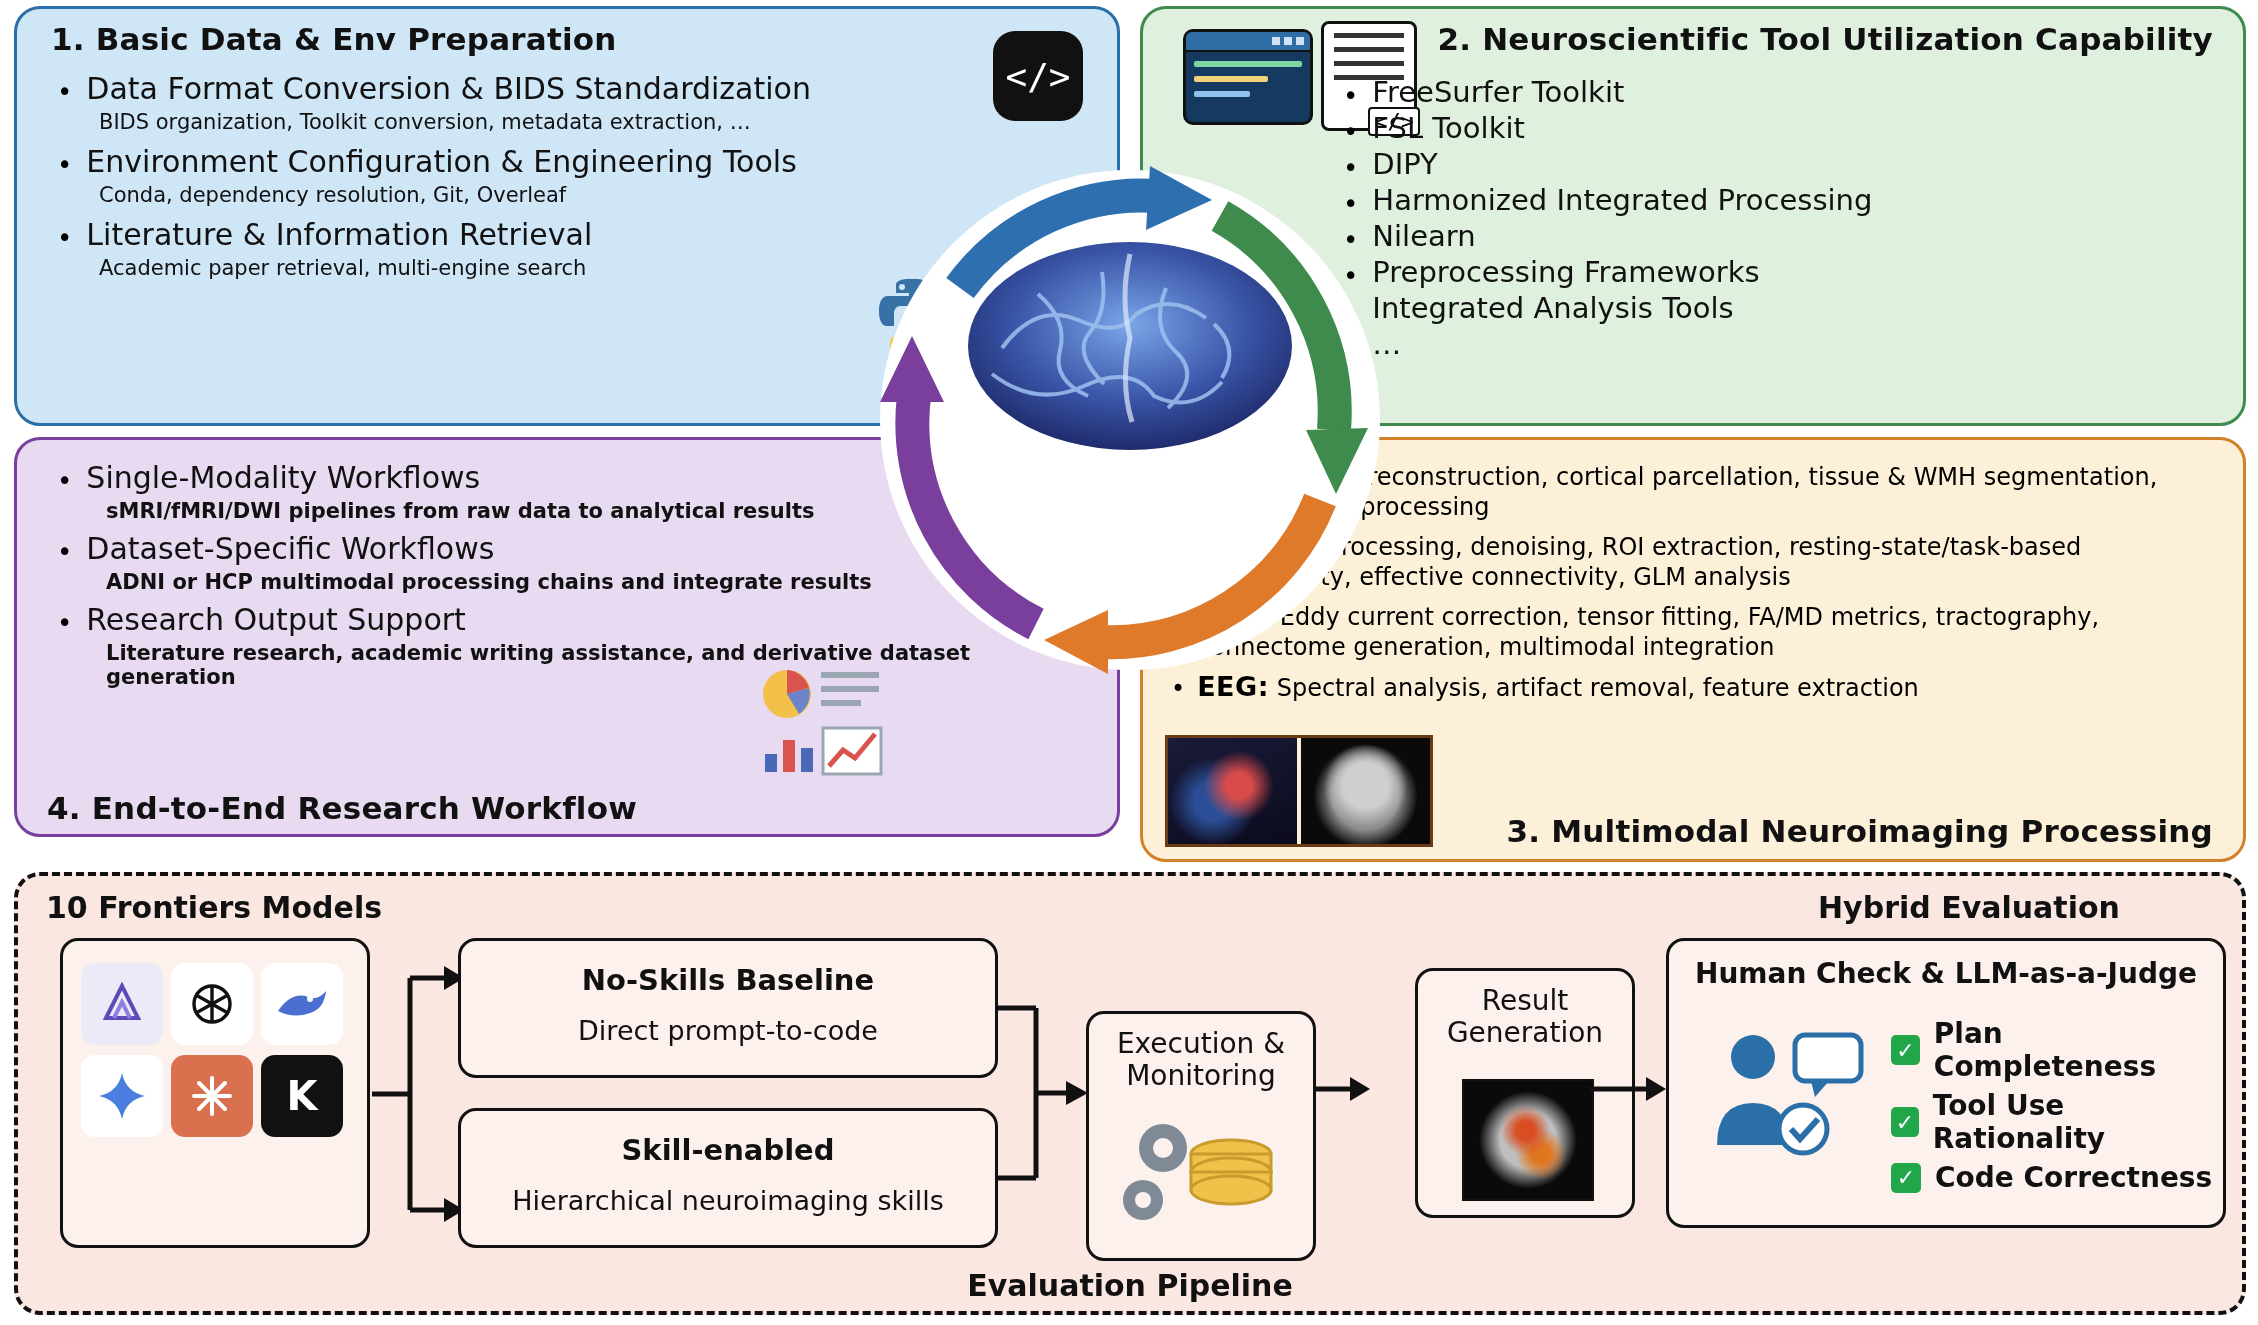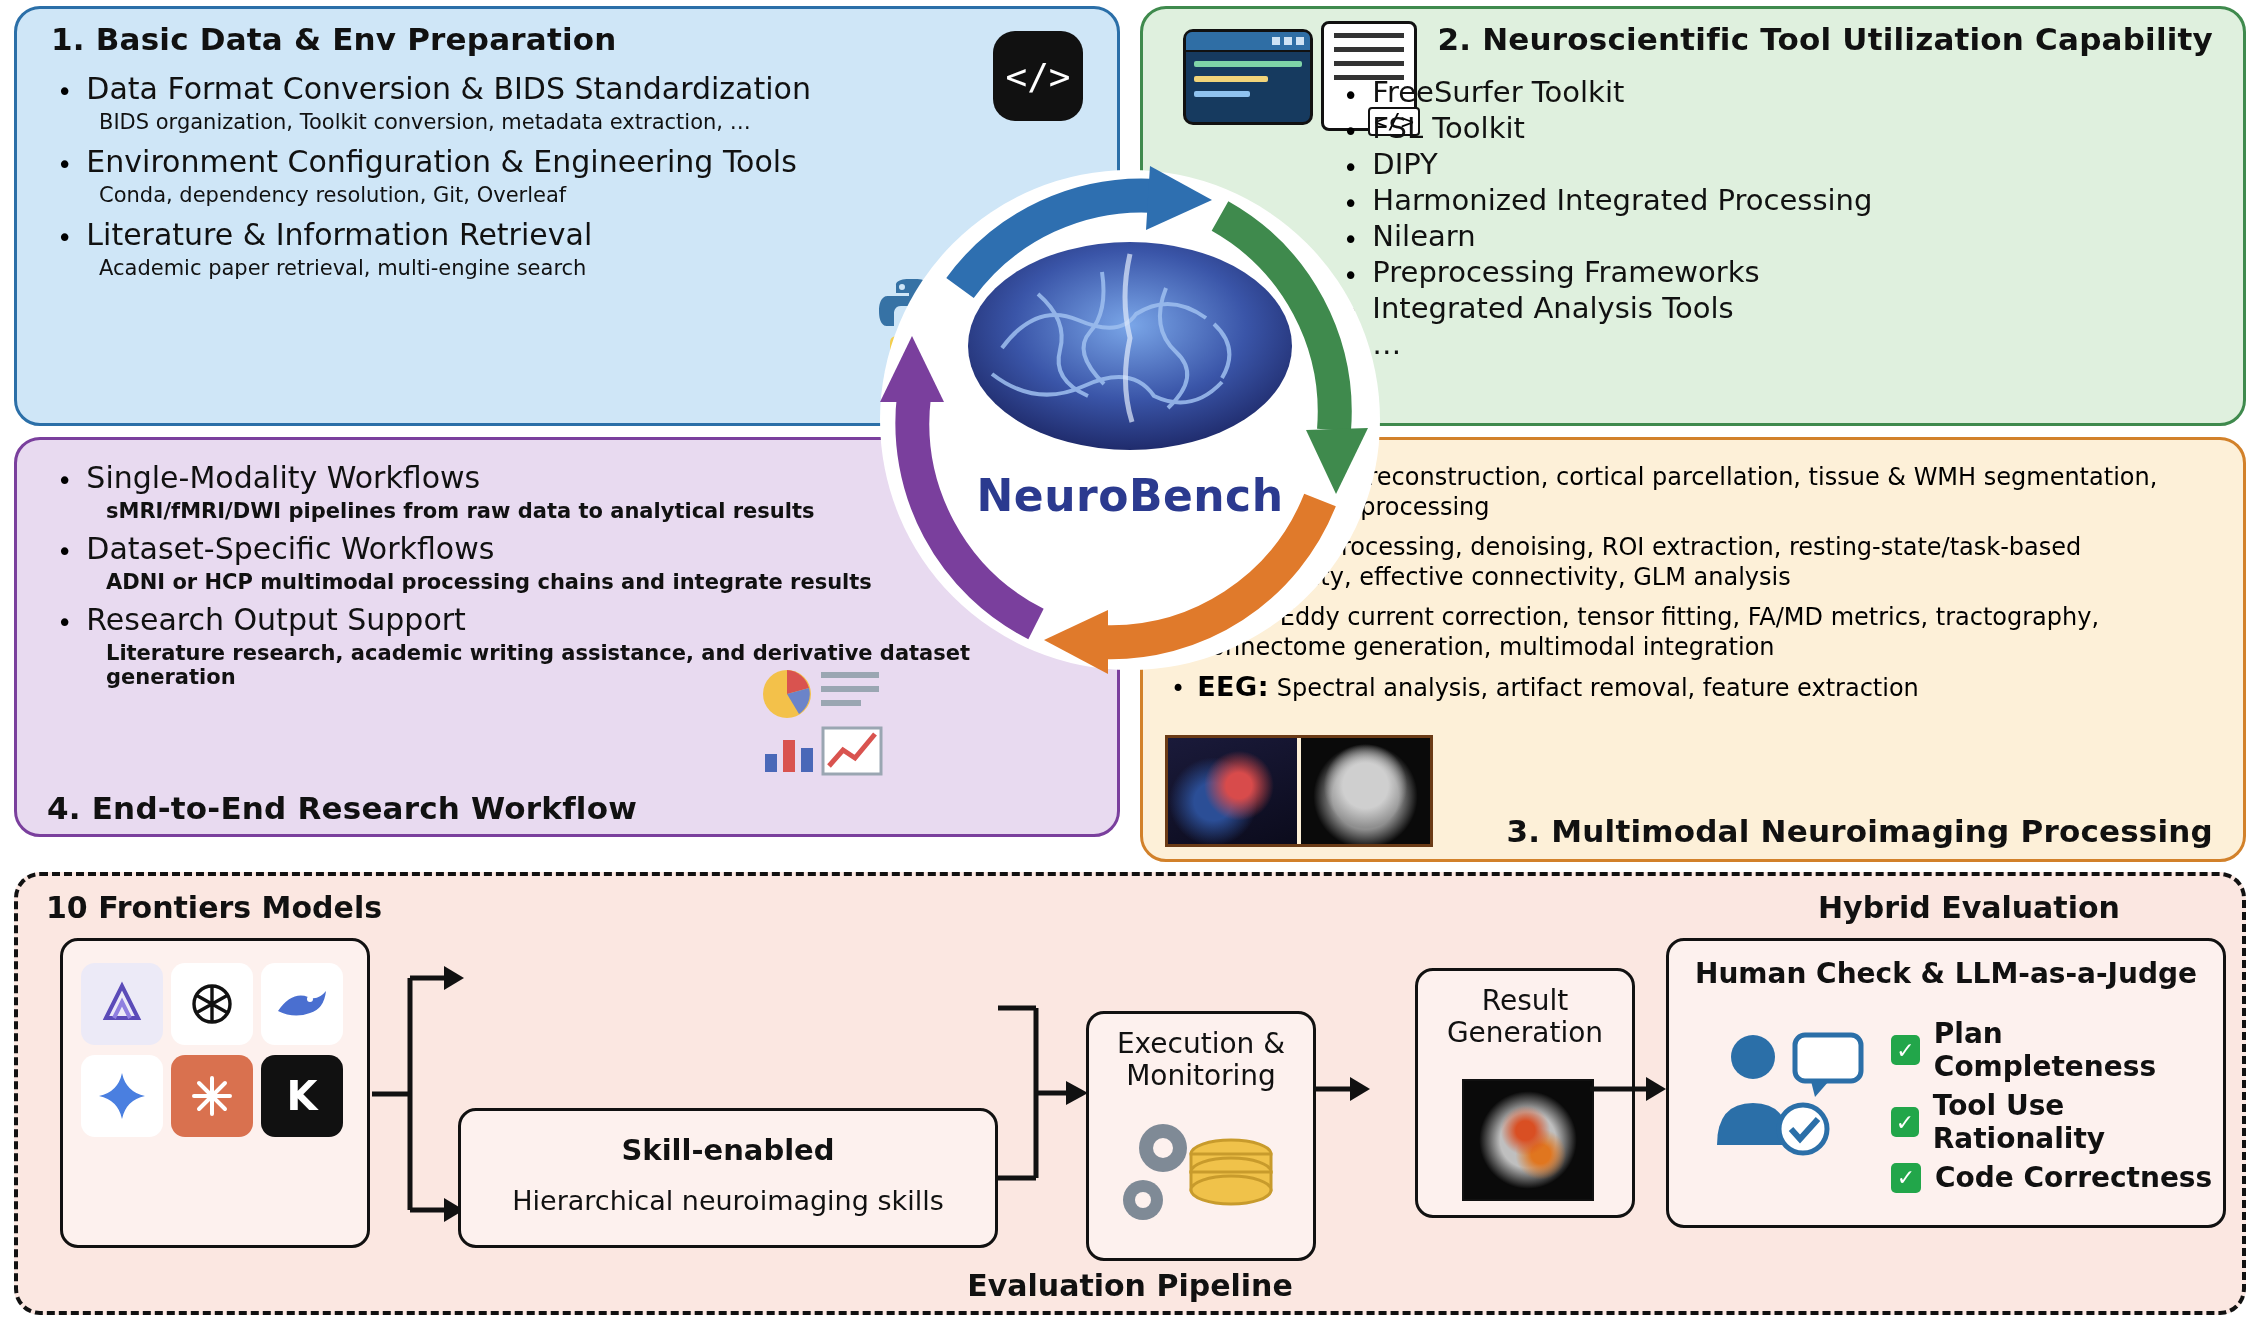--- a/index.html
+++ b/index.html
@@ -483,21 +483,20 @@
           <path d="M40 146 q44 34 92 12 t70 10 q38 18 68-14"></path>
           <path d="M86 66 q30 26 22 56 t28 46"></path>
           <path d="M214 60 q-16 40 10 64 t-8 56"></path>
           <path d="M150 44 q6 40 -12 60 t14 52"></path>
           <path d="M262 96 q26 24 8 54"></path>
         </g>
         <path d="M178 26 q-10 44 0 84 q-10 46 2 84" stroke="#dfe9fb" stroke-width="5" fill="none" opacity=".7"></path>
       </svg>
     </div>
 
-    <div class="brand">NeuroBench</div>
   </div>
 
   <div id="pipeline">
     <div class="ttl" id="models-title">10 Frontiers Models</div>
     <div class="ttl" id="hybrid-title">Hybrid Evaluation</div>
     <div class="ttl" id="pipeline-title">Evaluation Pipeline</div>
 
     <div class="pbox" id="models-box">
       <div class="grid">
         <div class="model-ico" style="background:#eceaf7;color:#5b4bb8;">
@@ -535,20 +534,24 @@
         <div class="model-ico" style="background:#111;color:#fff;">K</div>
       </div>
     </div>
 
     <svg class="arrow" style="left:352px; top:62px;" width="96" height="312">
       <path d="M2 156 H40 M40 40 V272 M40 40 H74 M40 272 H74" stroke="#111" stroke-width="5" fill="none"></path>
       <polygon points="74,28 94,40 74,52" fill="#111"></polygon>
       <polygon points="74,260 94,272 74,284" fill="#111"></polygon>
     </svg>
 
+    <div class="pbox" id="box-noskills">
+      <div class="hd">No-Skills Baseline</div>
+      <div class="sb">Direct prompt-to-code</div>
+    </div>
     <div class="pbox" id="box-skill">
       <div class="hd">Skill-enabled</div>
       <div class="sb">Hierarchical neuroimaging skills</div>
     </div>
 
     <svg class="arrow" style="left:978px; top:62px;" width="98" height="312">
       <path d="M2 70 H40 M2 240 H40 M40 70 V155 M40 240 V155 M40 155 H70" stroke="#111" stroke-width="5" fill="none"></path>
       <polygon points="70,143 92,155 70,167" fill="#111"></polygon>
     </svg>
 

